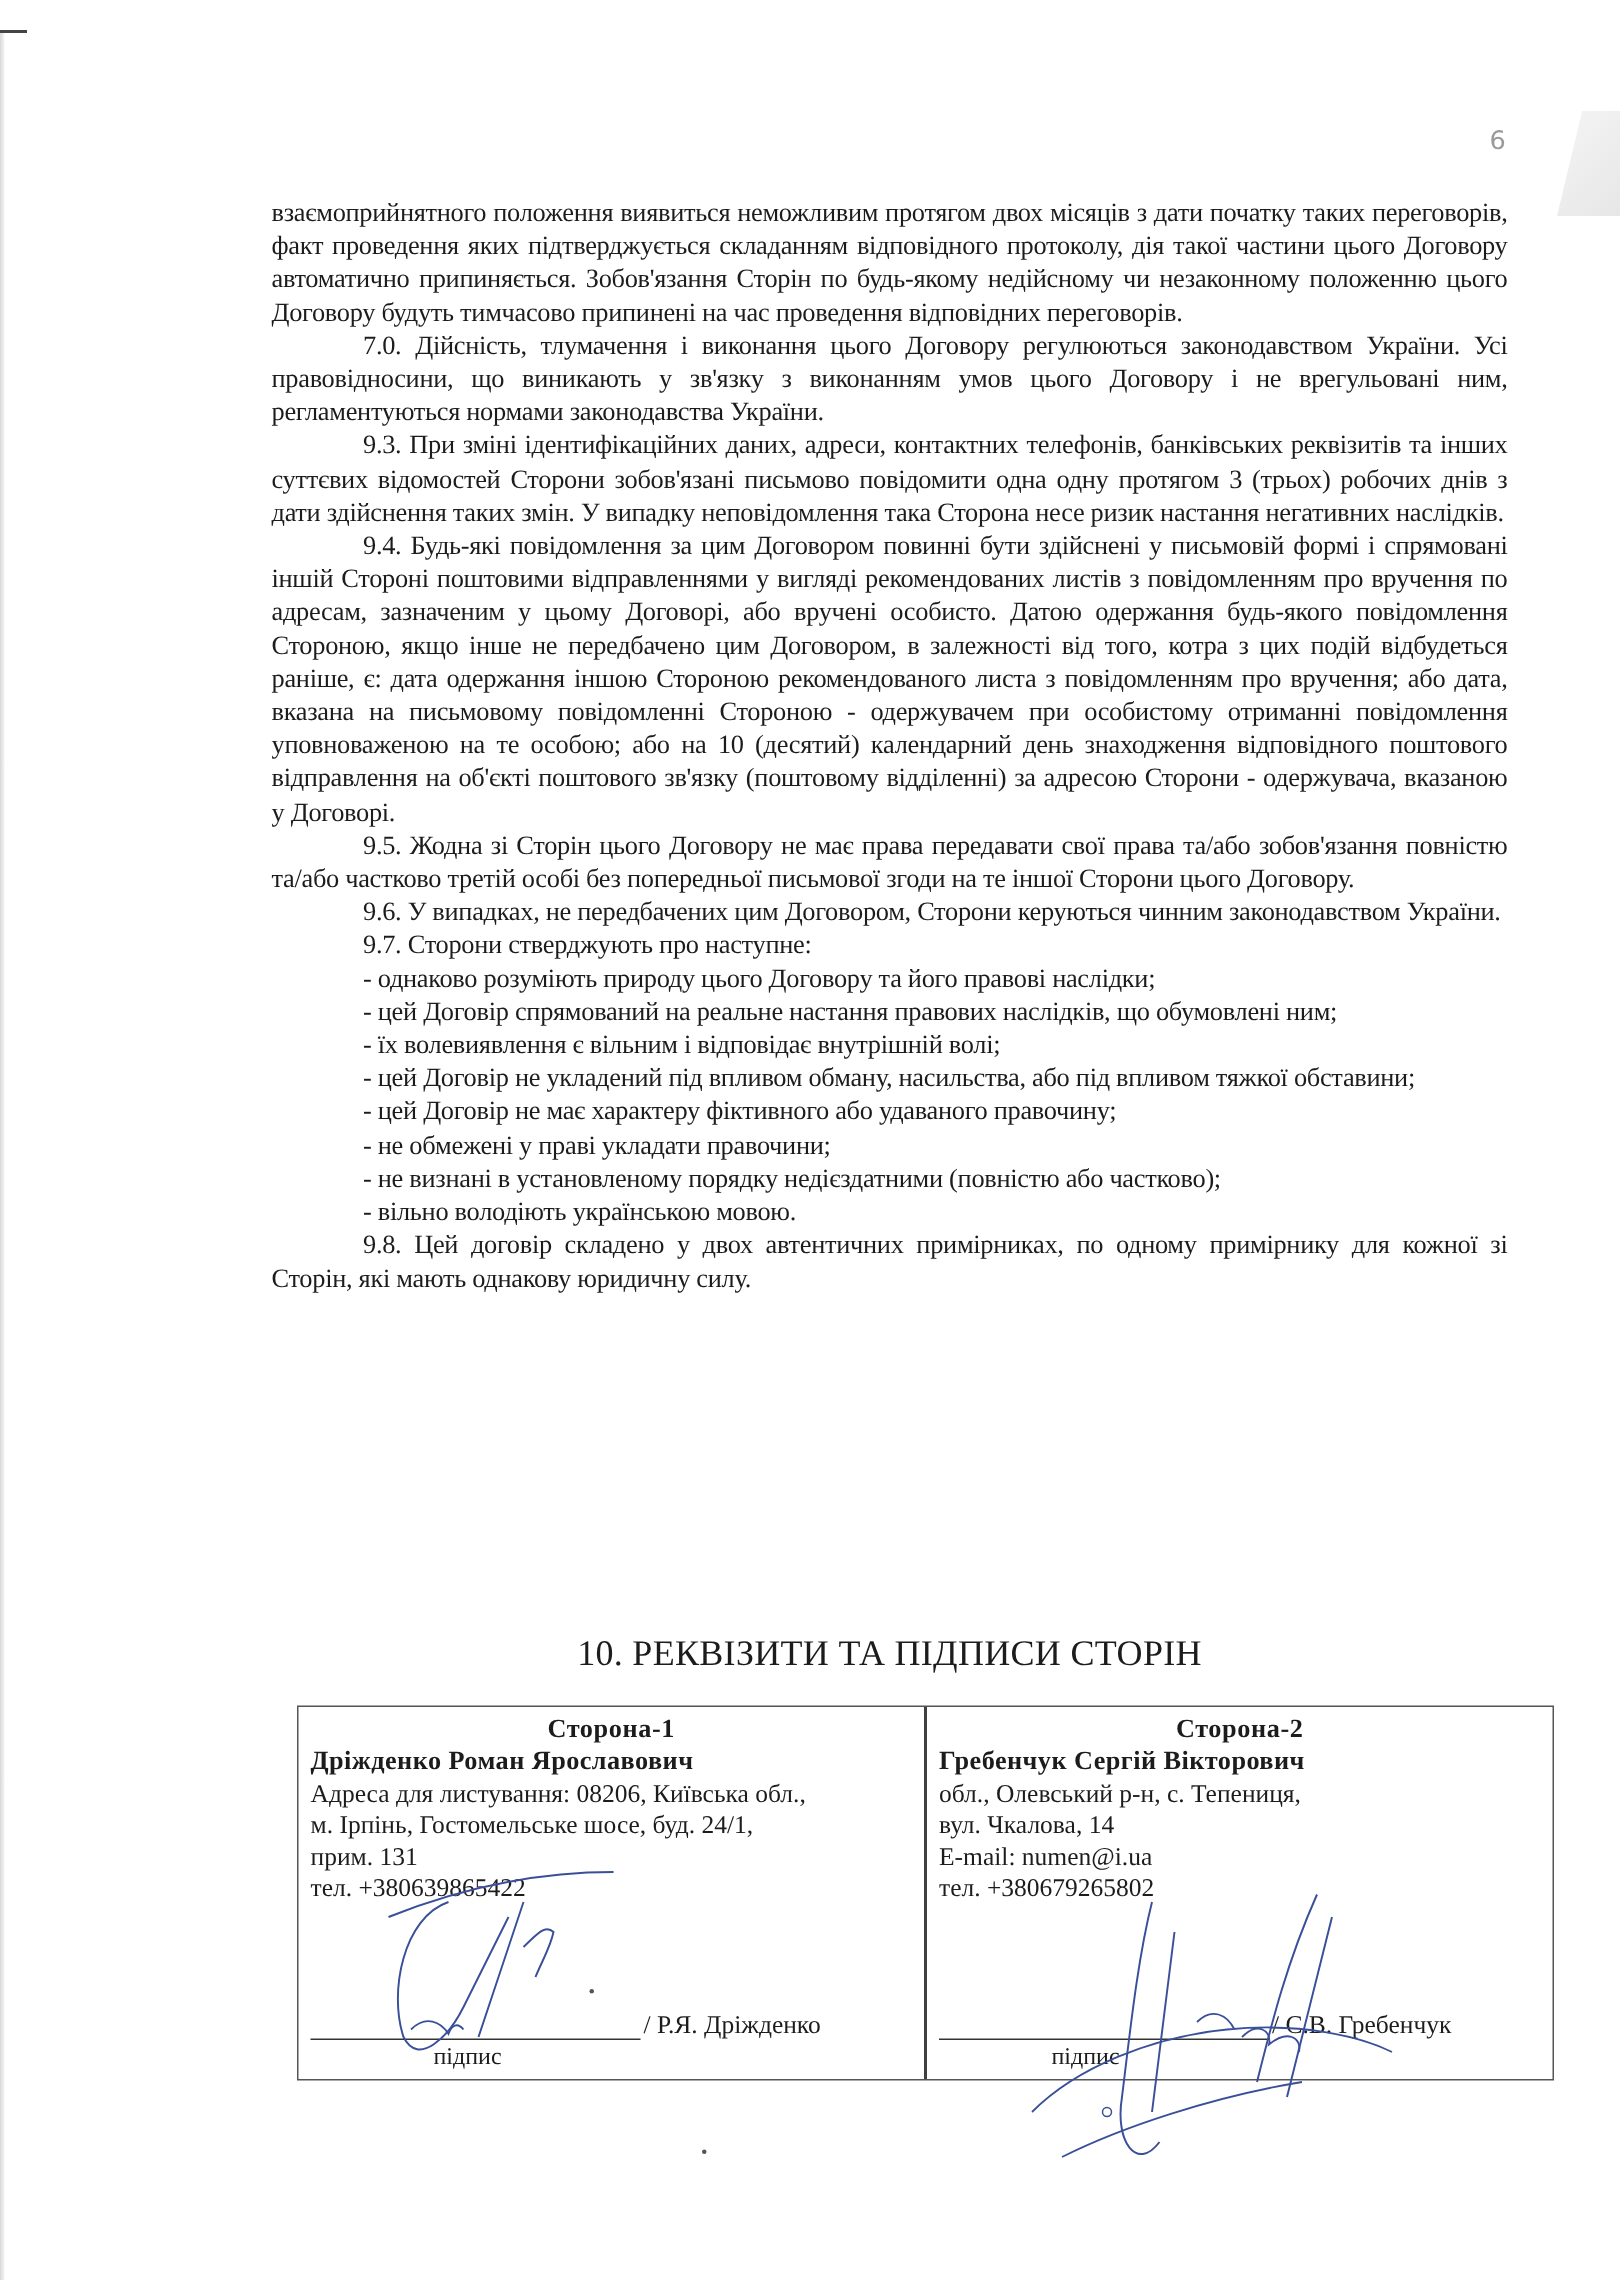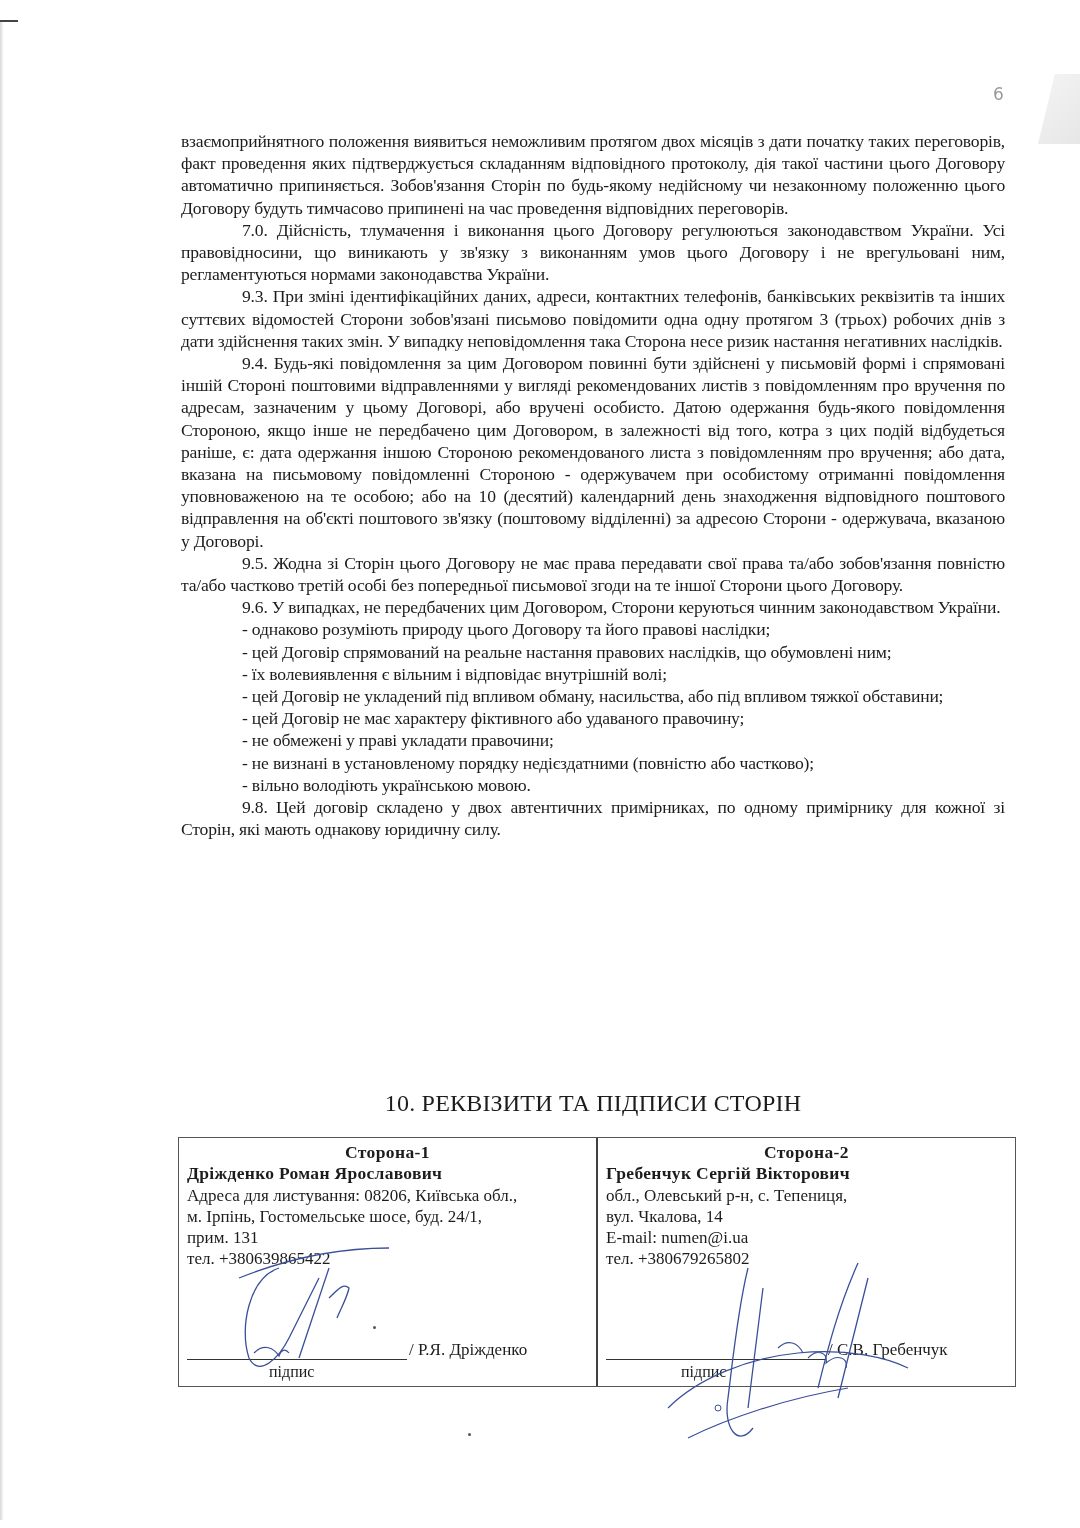--- a/index.html
+++ b/index.html
@@ -32,21 +32,21 @@
     letter-spacing: -0.2px;
   }
   .content p { margin: 0; }
   .indent { text-indent: 61px; }
   .bullet { text-indent: 61px; }
   .section-title {
     position: absolute; left: 181px; top: 1090px; width: 824px; text-align: center;
     font-weight: normal; font-size: 24px; letter-spacing: 0.2px;
   }
   .parties {
-    position: absolute; left: 178px; top: 1137px; width: 838px; height: 250px;
+    position: absolute; left: 198px; top: 1137px; width: 838px; height: 250px;
     border: 1px solid #555; display: flex; box-sizing: border-box;
   }
   .party { flex: 1; position: relative; padding: 4px 8px; font-size: 17px; line-height: 21.3px; }
   .party + .party { border-left: 2px solid #404040; }
   .party-title { text-align: center; font-weight: bold; font-size: 17.5px; letter-spacing: 0.4px; }
   .party-name { font-weight: bold; font-size: 17.5px; letter-spacing: 0.3px; }
   .sign-line {
     position: absolute; bottom: 26px; left: 8px; display: flex; align-items: flex-end;
     font-size: 17px;
   }
@@ -63,20 +63,21 @@
 <div class="page-number">6</div>
 <div class="watermark-a"></div>
 
 <div class="content">
   <p>взаємоприйнятного положення виявиться неможливим протягом двох місяців з дати початку таких переговорів, факт проведення яких підтверджується складанням відповідного протоколу, дія такої частини цього Договору автоматично припиняється. Зобов'язання Сторін по будь-якому недійсному чи незаконному положенню цього Договору будуть тимчасово припинені на час проведення відповідних переговорів.</p>
   <p class="indent">7.0. Дійсність, тлумачення і виконання цього Договору регулюються законодавством України. Усі правовідносини, що виникають у зв'язку з виконанням умов цього Договору і не врегульовані ним, регламентуються нормами законодавства України.</p>
   <p class="indent">9.3. При зміні ідентифікаційних даних, адреси, контактних телефонів, банківських реквізитів та інших суттєвих відомостей Сторони зобов'язані письмово повідомити одна одну протягом 3 (трьох) робочих днів з дати здійснення таких змін. У випадку неповідомлення така Сторона несе ризик настання негативних наслідків.</p>
   <p class="indent">9.4. Будь-які повідомлення за цим Договором повинні бути здійснені у письмовій формі і спрямовані іншій Стороні поштовими відправленнями у вигляді рекомендованих листів з повідомленням про вручення по адресам, зазначеним у цьому Договорі, або вручені особисто. Датою одержання будь-якого повідомлення Стороною, якщо інше не передбачено цим Договором, в залежності від того, котра з цих подій відбудеться раніше, є: дата одержання іншою Стороною рекомендованого листа з повідомленням про вручення; або дата, вказана на письмовому повідомленні Стороною - одержувачем при особистому отриманні повідомлення уповноваженою на те особою; або на 10 (десятий) календарний день знаходження відповідного поштового відправлення на об'єкті поштового зв'язку (поштовому відділенні) за адресою Сторони - одержувача, вказаною у Договорі.</p>
   <p class="indent">9.5. Жодна зі Сторін цього Договору не має права передавати свої права та/або зобов'язання повністю та/або частково третій особі без попередньої письмової згоди на те іншої Сторони цього Договору.</p>
   <p class="indent">9.6. У випадках, не передбачених цим Договором, Сторони керуються чинним законодавством України.</p>
+  <p class="indent">9.7. Сторони стверджують про наступне:</p>
   <p class="bullet">- однаково розуміють природу цього Договору та його правові наслідки;</p>
   <p class="bullet">- цей Договір спрямований на реальне настання правових наслідків, що обумовлені ним;</p>
   <p class="bullet">- їх волевиявлення є вільним і відповідає внутрішній волі;</p>
   <p class="bullet">- цей Договір не укладений під впливом обману, насильства, або під впливом тяжкої обставини;</p>
   <p class="bullet">- цей Договір не має характеру фіктивного або удаваного правочину;</p>
   <p class="bullet">- не обмежені у праві укладати правочини;</p>
   <p class="bullet">- не визнані в установленому порядку недієздатними (повністю або частково);</p>
   <p class="bullet">- вільно володіють українською мовою.</p>
   <p class="indent">9.8. Цей договір складено у двох автентичних примірниках, по одному примірнику для кожної зі Сторін, які мають однакову юридичну силу.</p>
 </div>

